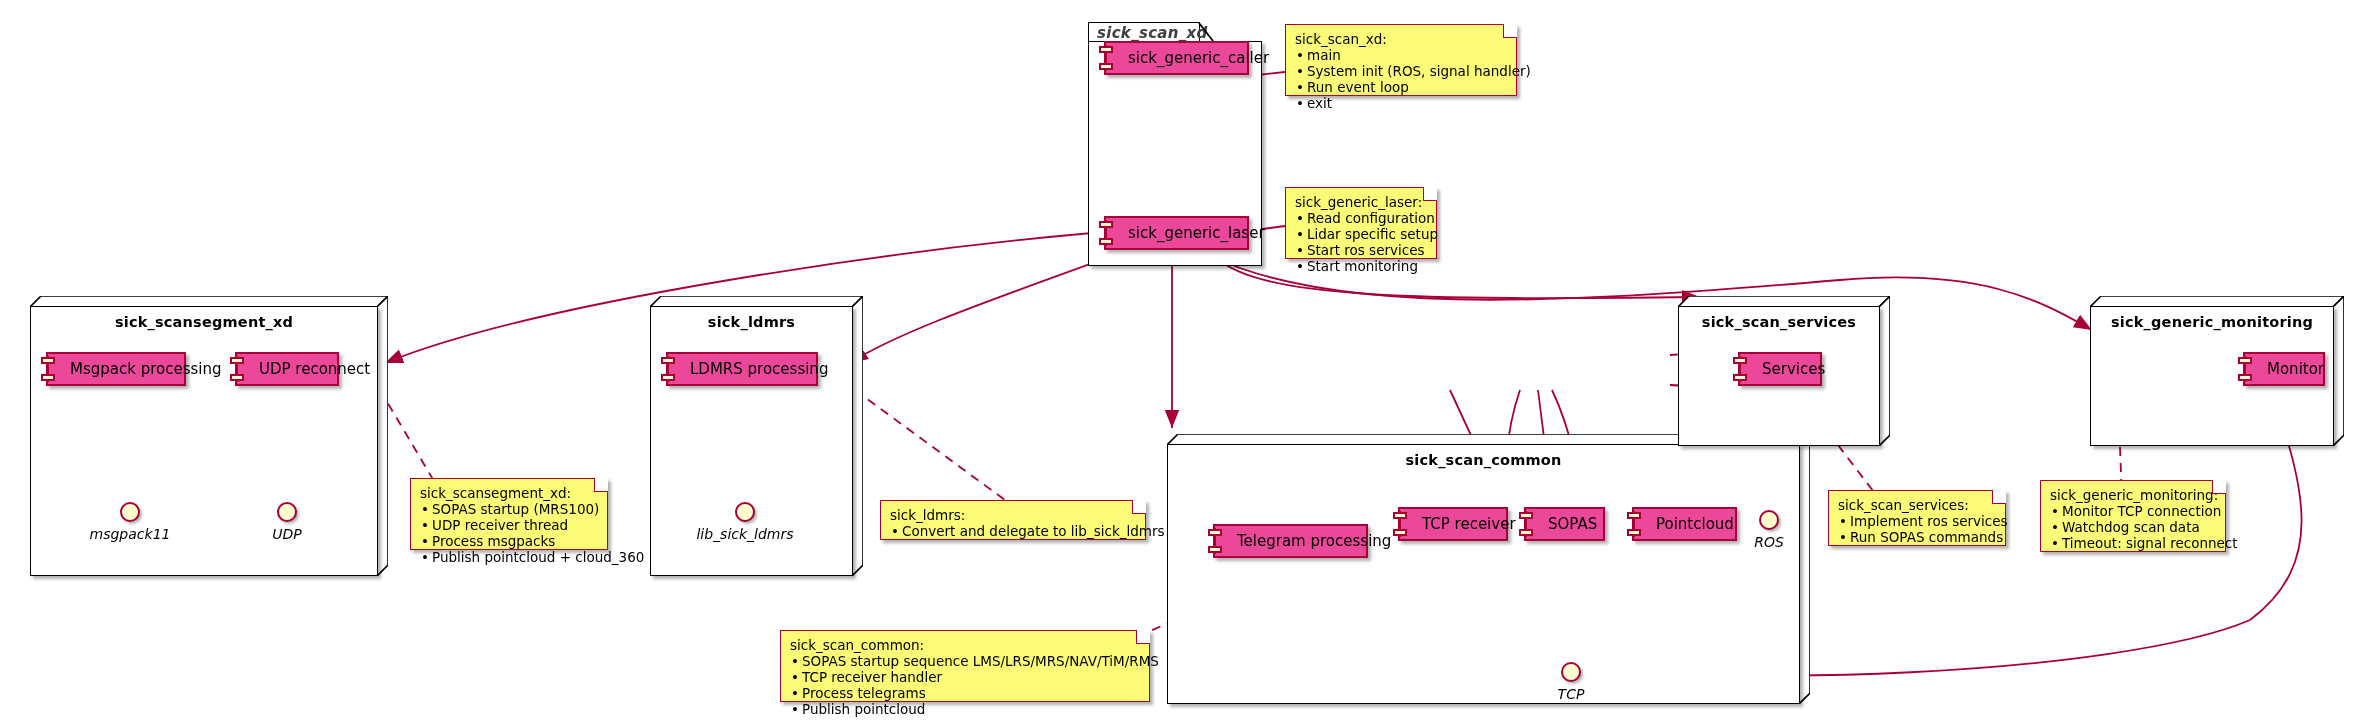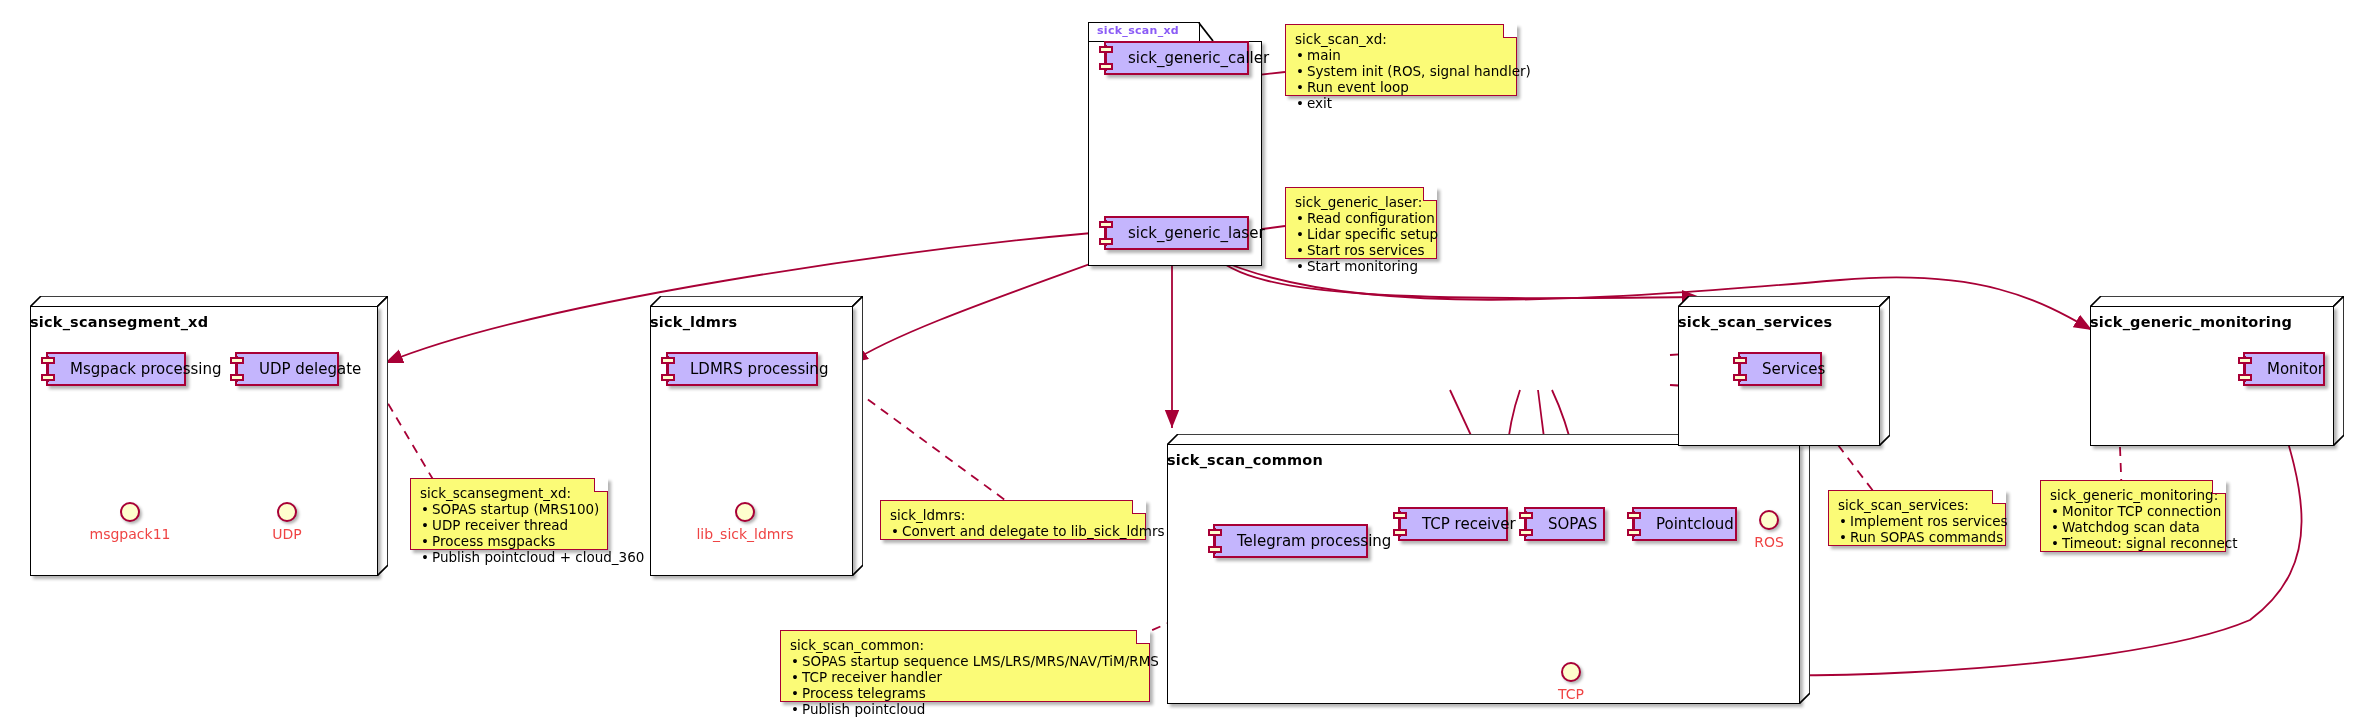--- a/index.html
+++ b/index.html
@@ -15,44 +15,44 @@
   .node .face{
     position:absolute;left:0;top:10px;right:10px;bottom:0;
     background:#FFFFFF;border:1.6px solid #000000;
     box-shadow:3px 3px 3px rgba(0,0,0,.30);
   }
   .node .top{
     position:absolute;left:0;top:0;width:100%;height:11px;
     pointer-events:none;
   }
   .node .title{
-    position:absolute;left:0;right:10px;top:18px;text-align:left;
+    position:absolute;left:0;right:10px;top:18px;text-align:center;
     font-weight:bold;font-size:14.5px;color:#000;letter-spacing:.2px;
   }
 
   
   .pkg{position:absolute;}
   .pkg .pbody{
     position:absolute;left:0;top:19px;width:100%;bottom:0;
     background:#FFFFFF;border:1.8px solid #000;
     box-shadow:3px 3px 3px rgba(0,0,0,.30);
   }
   .pkg .ptab{
     position:absolute;left:0;top:0;height:21px;
     background:#FFFFFF;border:1.8px solid #000;border-bottom:none;
     box-sizing:border-box;
   }
   .pkg .ptitle{
-    position:absolute;left:8px;top:1px;font-weight:bold;font-size:11px;
-    color:#8b5cf6;white-space:nowrap;letter-spacing:.3px;
+    position:absolute;left:8px;top:1px;font-weight:bold;font-size:15px;
+    color:#404040;white-space:nowrap;letter-spacing:.3px;font-style:italic;
   }
 
   
   .comp{
-    position:absolute;background:#c4b5fd;border:2px solid #A80036;
+    position:absolute;background:#ec4899;border:2px solid #A80036;
     box-shadow:3px 3px 3px rgba(0,0,0,.30);
     display:flex;align-items:center;
     box-sizing:border-box;
   }
   .comp .clabel{
     font-size:15px;color:#000;white-space:nowrap;
     padding-left:22px;padding-right:10px;line-height:1;
   }
   .comp .cicon{
     position:absolute;left:-7px;top:50%;transform:translateY(-50%);
@@ -70,21 +70,21 @@
 
   
   .iface{position:absolute;}
   .iface .ball{
     width:20px;height:20px;border-radius:50%;
     background:#FEFECE;border:2.6px solid #A80036;
     box-shadow:2px 2px 3px rgba(0,0,0,.30);box-sizing:border-box;
   }
   .iface .ilabel{
     position:absolute;top:24px;left:50%;transform:translateX(-50%);
-    font-size:14px;color:#ef4444;white-space:nowrap;
+    font-size:14px;color:#000000;white-space:nowrap;font-style:italic;
   }
 
   
   .note{
     position:absolute;background:#FBFB77;border:1.5px solid #A80036;
     box-shadow:3px 3px 3px rgba(0,0,0,.30);
     box-sizing:border-box;padding:6px 10px 7px 9px;
   }
   .note .fold{
     position:absolute;right:-1px;top:-1px;width:13px;height:13px;
@@ -194,21 +194,21 @@
         <span class="nub n2"></span>
     </span>
     <span class="clabel">Msgpack processing</span>
   </div>
   <div class="comp" style="left:235px;top:352px;width:104px;height:34px;">
     <span class="cicon">
       <span class="bar"></span>
         <span class="nub n1"></span>
         <span class="nub n2"></span>
     </span>
-    <span class="clabel">UDP delegate</span>
+    <span class="clabel">UDP reconnect</span>
   </div>
   <div class="iface" style="left:120px;top:502px;">
     <div class="ball"></div>
     <span class="ilabel">msgpack11</span>
   </div>
   <div class="iface" style="left:277px;top:502px;">
     <div class="ball"></div>
     <span class="ilabel">UDP</span>
   </div>
 

